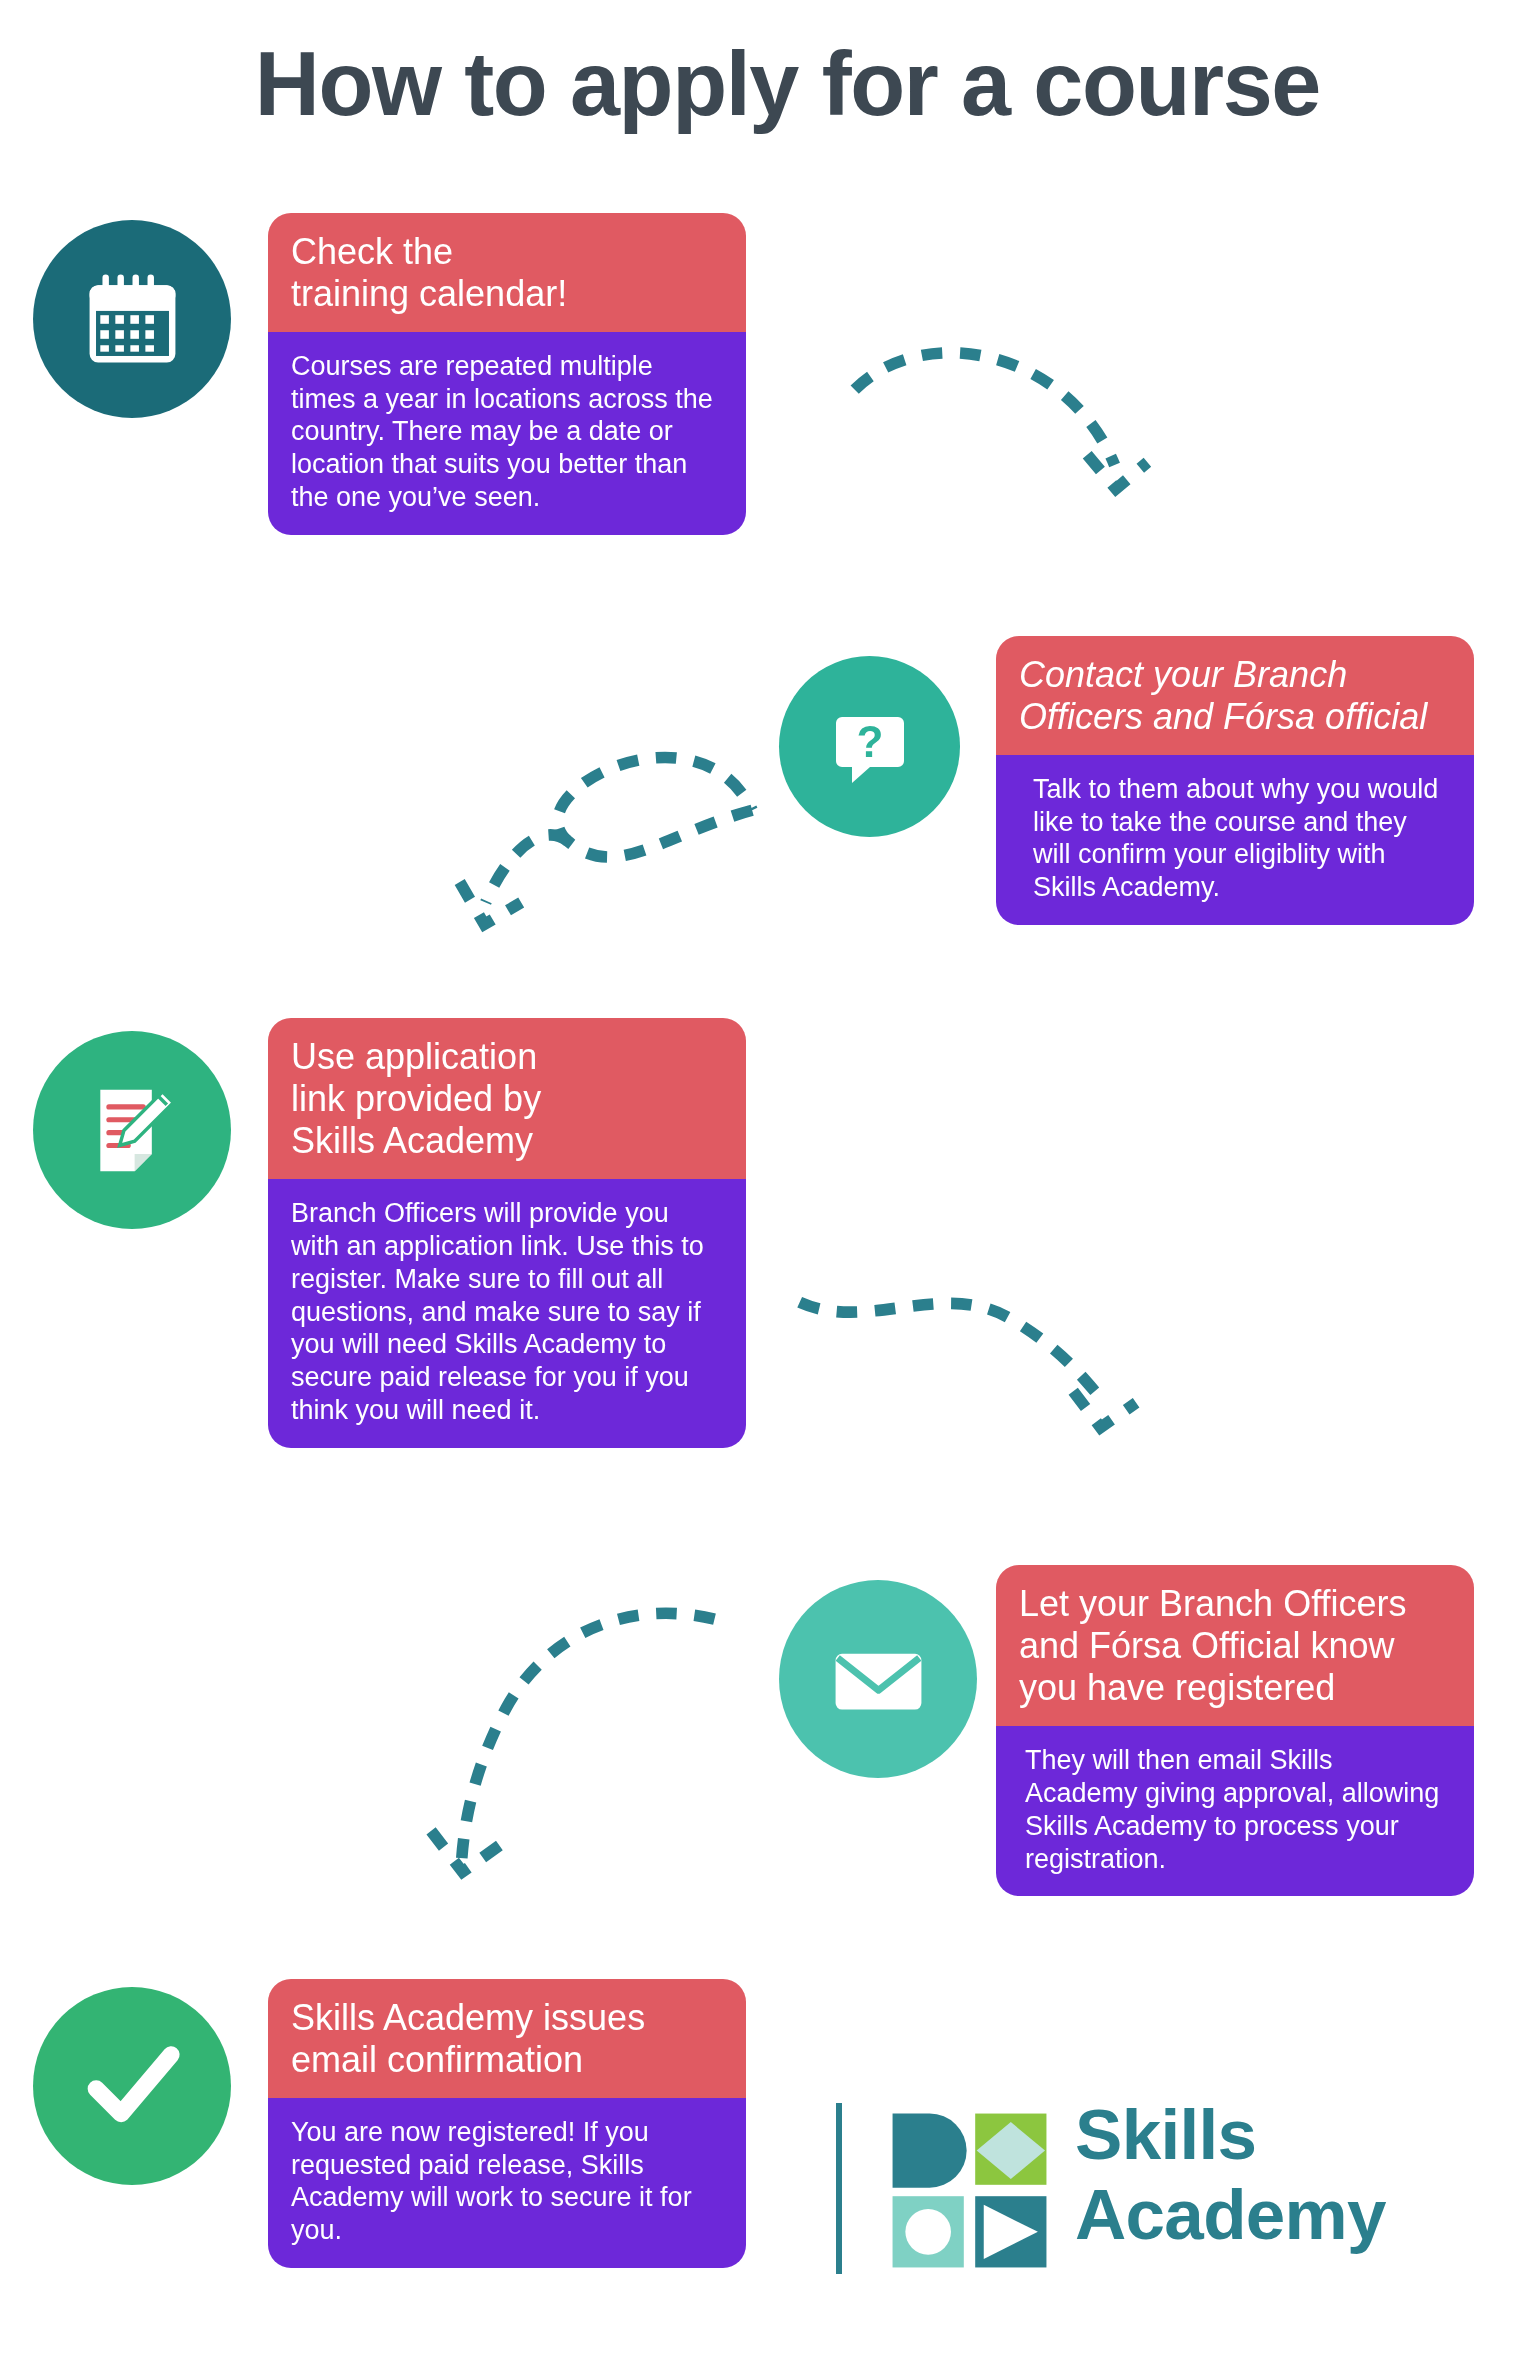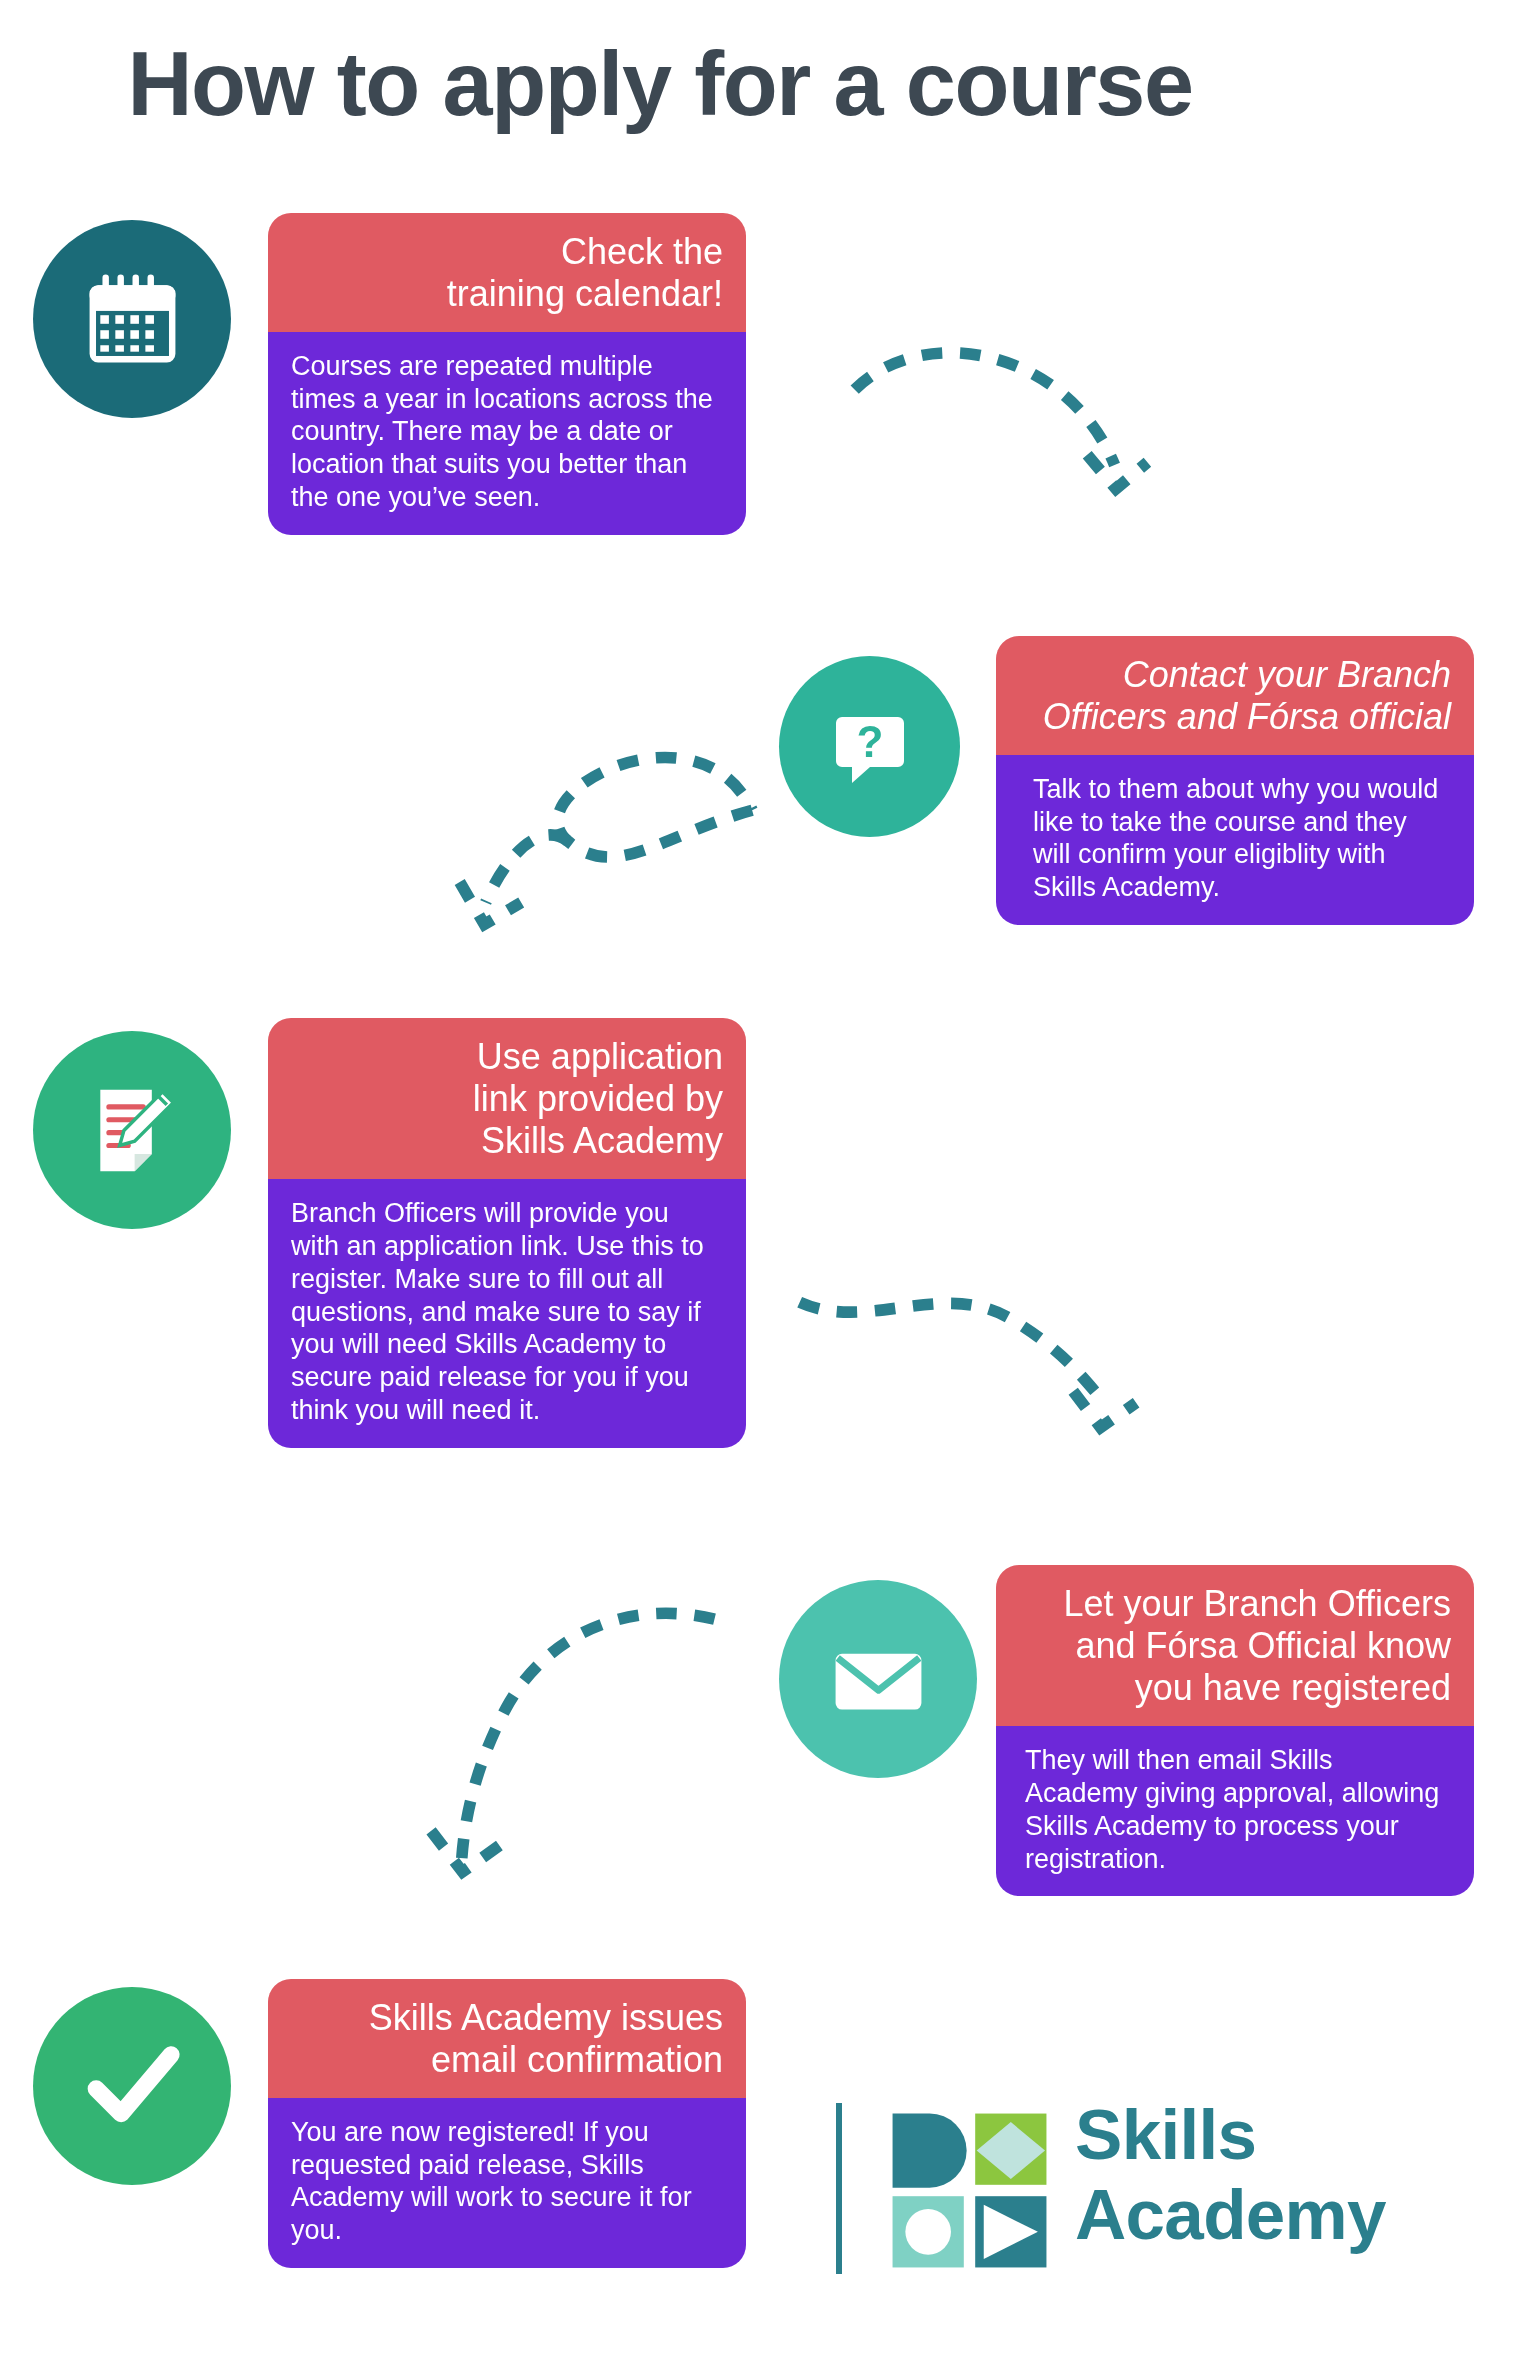--- a/index.html
+++ b/index.html
@@ -15,41 +15,41 @@
     overflow: hidden;
     color: #3c4043;
   }
 
   
   .page-title {
     position: absolute;
     top: 33px;
     left: 0;
     width: 1320px;
-    text-align: center;
+    text-align: right;
     font-size: 90px;
     font-weight: bold;
     letter-spacing: -1.4px;
     color: #3d4852;
   }
 
   
   .step {
     position: absolute;
   }
   .card {
     position: absolute;
     border-radius: 23px;
     overflow: hidden;
     box-sizing: border-box;
   }
   .card-head {
     background: #e05a62;
     color: #ffffff;
-    text-align: right;
+    text-align: left;
     font-size: 36px;
     line-height: 1.17;
     padding: 18px 23px 16.4px 23px;
     box-sizing: border-box;
   }
   .card-body {
     background: #6d28d9;
     color: #ffffff;
     font-size: 27px;
     line-height: 1.22;

